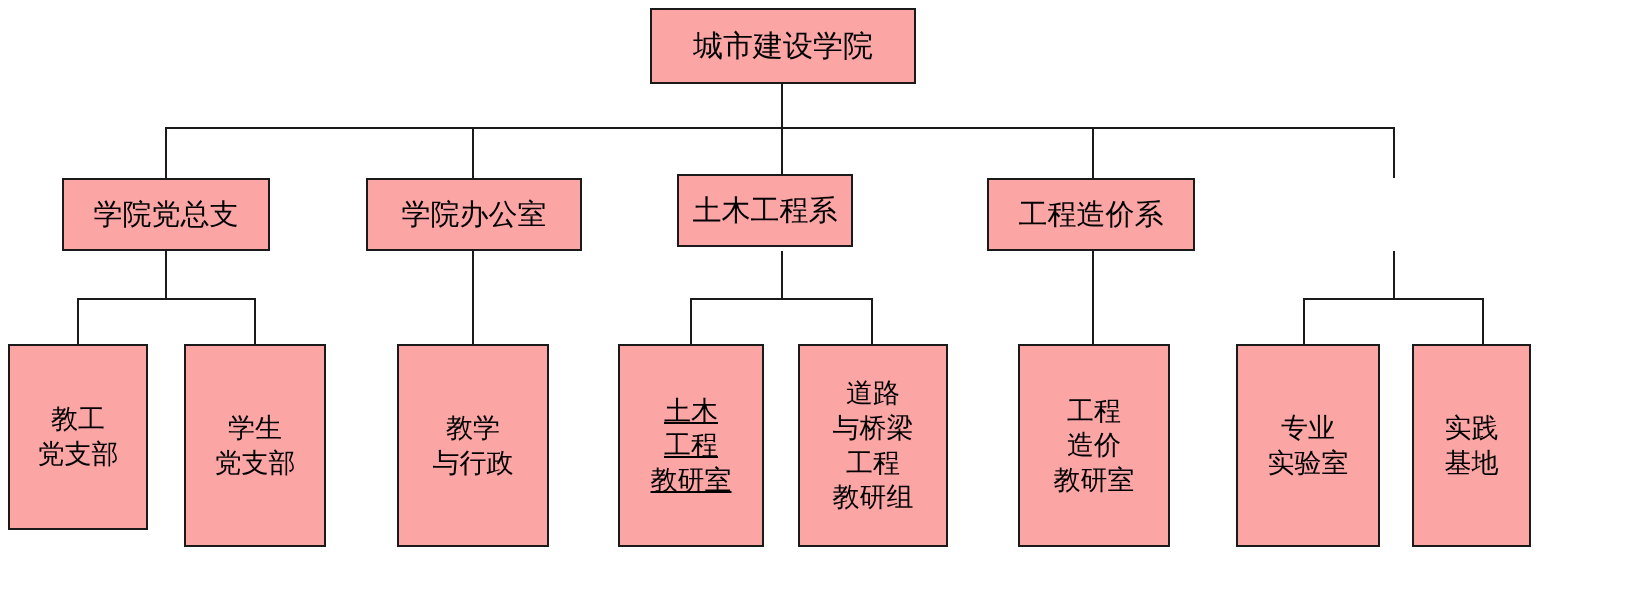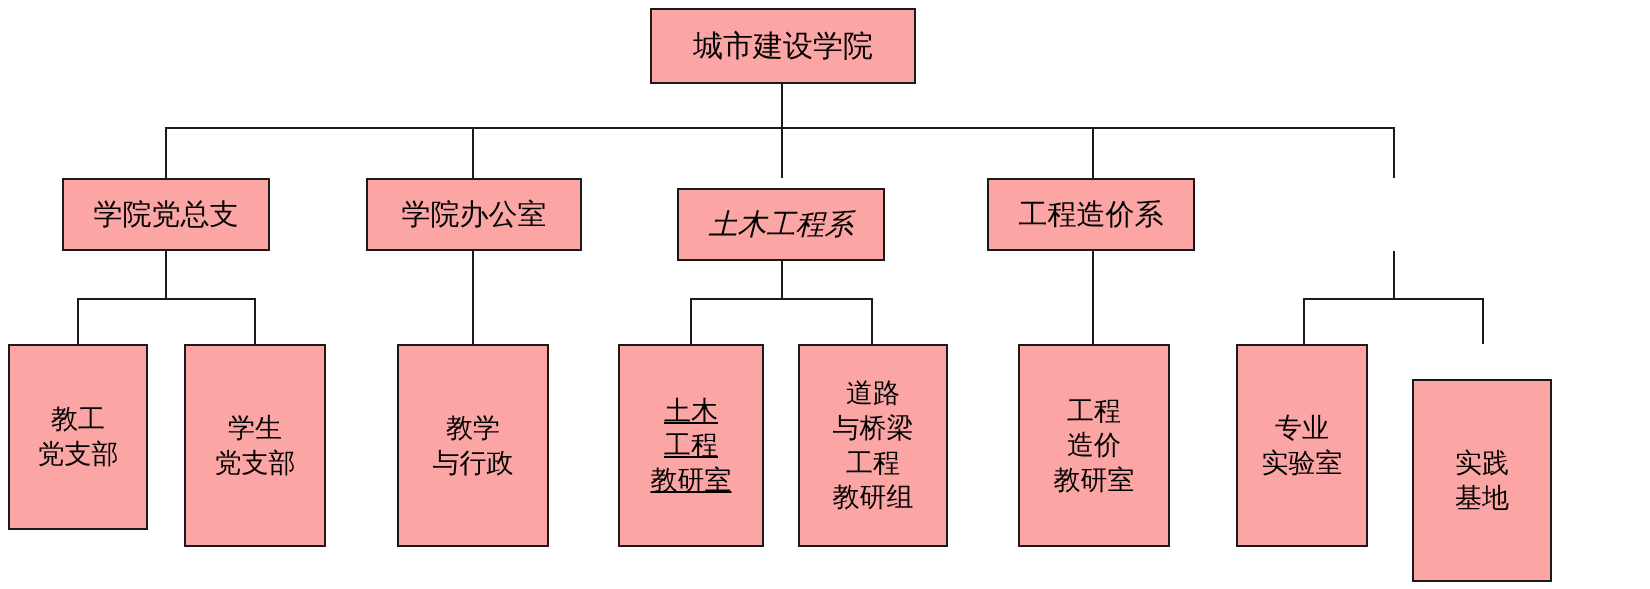--- a/index.html
+++ b/index.html
@@ -70,37 +70,37 @@
 
   <div class="line v" style="left:1393px; top:251px; height:48px;"></div>
   <div class="line h" style="left:1303px; top:298px; width:180px;"></div>
   <div class="line v" style="left:1303px; top:298px; height:46px;"></div>
   <div class="line v" style="left:1482px; top:298px; height:46px;"></div>
 
   <div class="node root" style="left:650px; top:8px; width:266px; height:76px;">城市建设学院</div>
 
   <div class="node level2" style="left:62px; top:178px; width:208px; height:73px;">学院党总支</div>
   <div class="node level2" style="left:366px; top:178px; width:216px; height:73px;text-align:right;">学院办公室</div>
-  <div class="node level2" style="left:677px; top:188px; width:208px; height:73px;font-style:italic;">土木工程系</div>
+  <div class="node level2" style="left:677px; top:174px; width:176px; height:73px;">土木工程系</div>
   <div class="node level2" style="left:987px; top:178px; width:208px; height:73px;text-align:center;">工程造价系</div>
 
   <div class="node level3" style="left:8px; top:344px; width:140px; height:186px;">教工
 党支部</div>
   <div class="node level3" style="left:184px; top:344px; width:142px; height:203px;">学生
 党支部</div>
   <div class="node level3" style="left:397px; top:344px; width:152px; height:203px;">教学
 与行政</div>
   <div class="node level3" style="left:618px; top:344px; width:146px; height:203px;text-decoration:underline;">土木
 工程
 教研室</div>
   <div class="node level3" style="left:798px; top:344px; width:150px; height:203px;">道路
 与桥梁
 工程
 教研组</div>
   <div class="node level3" style="left:1018px; top:344px; width:152px; height:203px;">工程
 造价
 教研室</div>
-  <div class="node level3" style="left:1236px; top:344px; width:132px; height:203px;">专业
+  <div class="node level3" style="left:1236px; top:344px; width:144px; height:203px;">专业
 实验室</div>
-  <div class="node level3" style="left:1412px; top:344px; width:140px; height:203px;margin-top:35px;">实践
+  <div class="node level3" style="left:1412px; top:344px; width:119px; height:203px;">实践
 基地</div>
 
 </div>
 
 </body></html>

